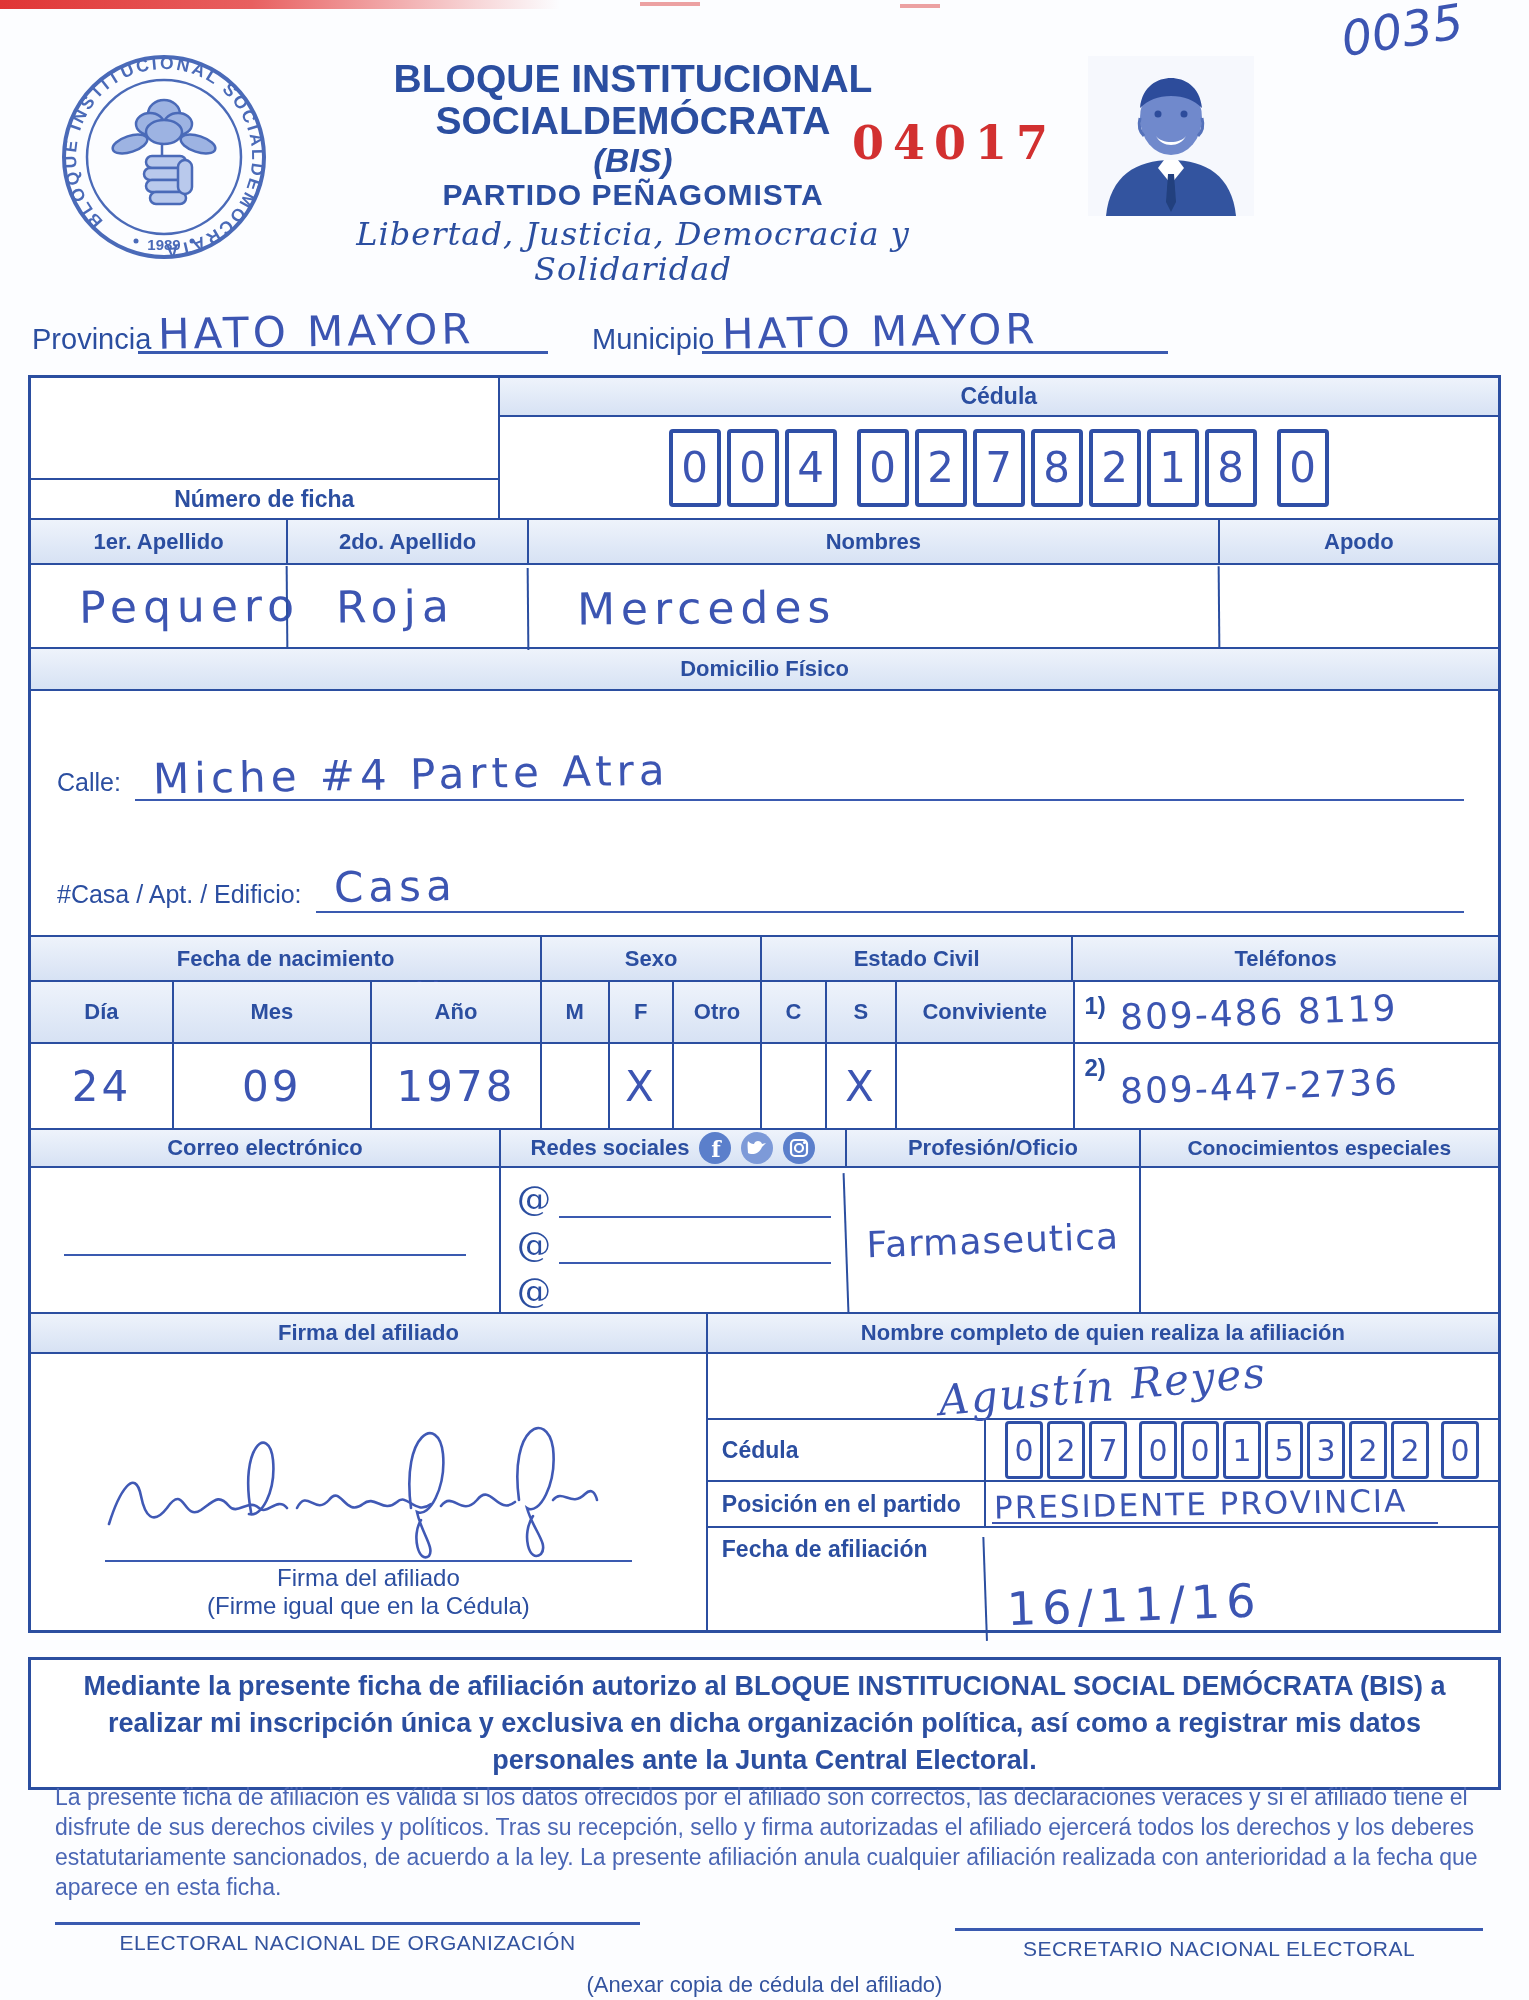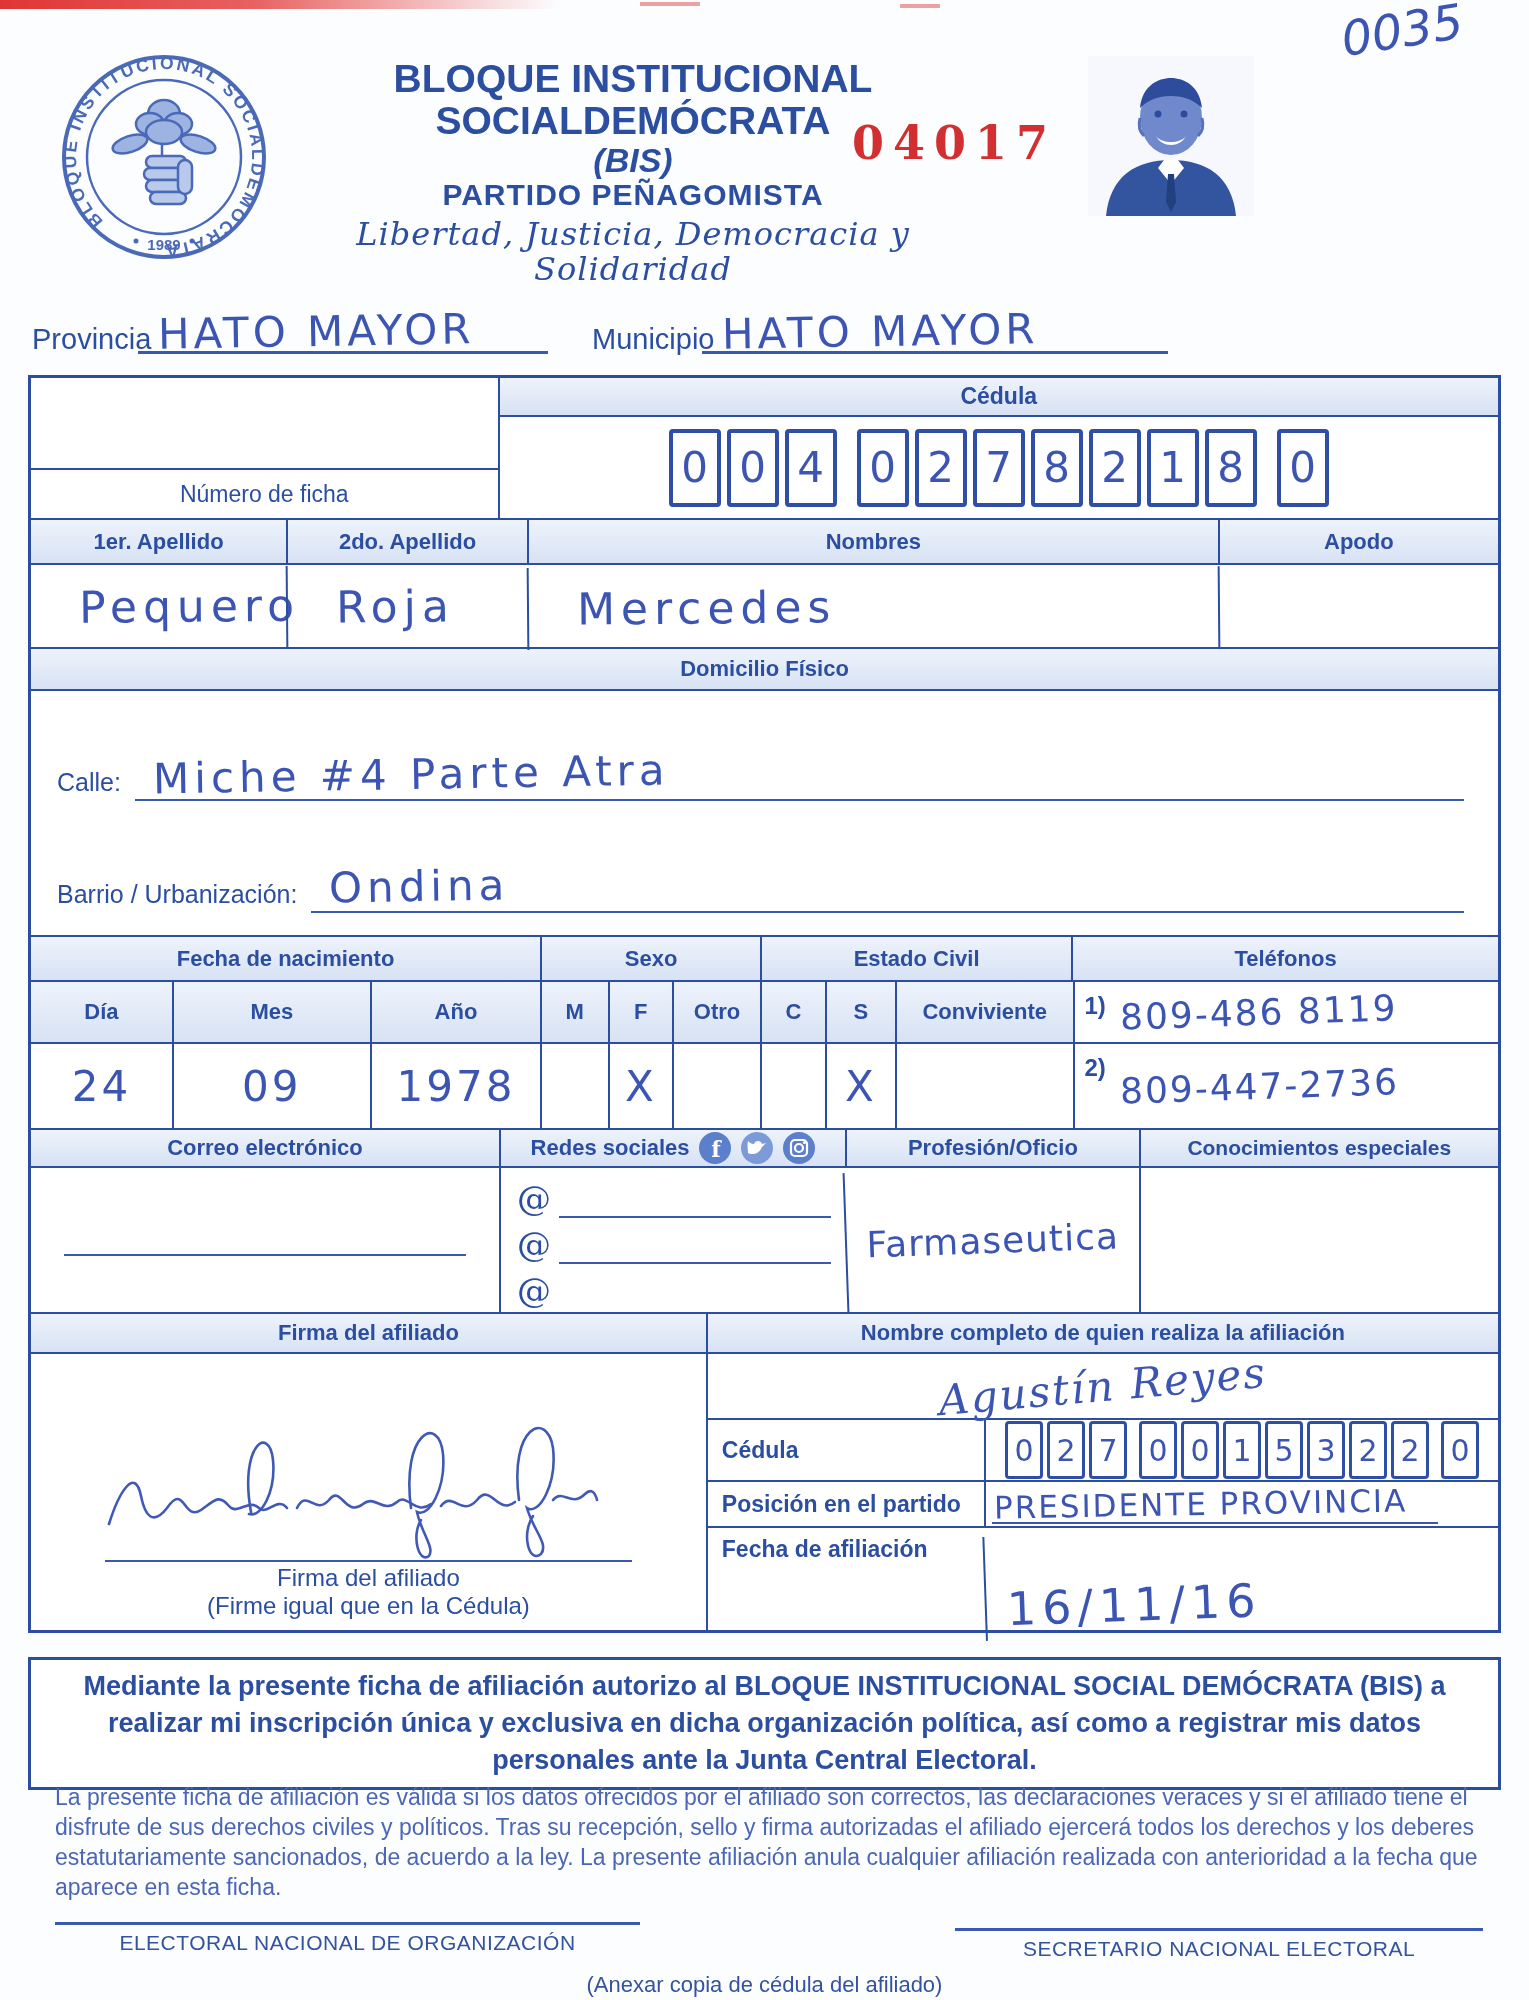--- a/index.html
+++ b/index.html
@@ -46,22 +46,22 @@
   .frow>*{border-left:2px solid var(--fb);position:relative;}
   .frow>*:first-child{border-left:none;}
   .hcell{background:linear-gradient(180deg,var(--fill1),var(--fill2));
          font-weight:bold;font-size:22px;display:flex;align-items:center;justify-content:center;text-align:center;}
   .vcell{display:flex;align-items:center;justify-content:center;}
 
   
   .rowA{grid-template-columns:31.8% 68.2%;height:140px;}
   .ficha-cell{display:flex;flex-direction:column;}
   .ficha-spacer{flex:1;}
-  .ficha-label{border-top:2px solid var(--fb);height:50px;display:flex;align-items:center;justify-content:center;
-               font-weight:normal;font-size:23px;}
+  .ficha-label{border-top:2px solid var(--fb);height:40px;display:flex;align-items:center;justify-content:center;
+               font-weight:bold;font-size:23px;}
   .ced-cell{display:flex;flex-direction:column;}
   .ced-hdr{height:37px;background:linear-gradient(180deg,var(--fill1),var(--fill2));
            display:flex;align-items:center;justify-content:center;font-weight:bold;font-size:23px;}
   .ced-boxes{flex:1;display:flex;align-items:center;justify-content:center;gap:20px;border-top:2px solid var(--fb);}
   .grp{display:flex;gap:6px;}
   .dbox{width:52px;height:78px;border:4px solid #2f4fa6;border-radius:4px;display:flex;align-items:center;
         justify-content:center;font-size:42px;background:#fff;}
   .dbox.sm{width:38px;height:58px;border-width:3px;font-size:30px;}
 
   
@@ -256,20 +256,26 @@
 
     <div class="hcell dom-hdr">Domicilio Físico</div>
     <div class="dom-body">
       <div class="dom-line">
         <span class="dom-lbl">Calle:</span>
         <span class="dom-uline">
           <span class="dom-val hand">Miche #4 Parte Atra</span>
         </span>
       </div>
       <div class="dom-line">
+        <span class="dom-lbl">#Casa / Apt. / Edificio:</span>
+        <span class="dom-uline">
+          <span class="dom-val hand">Casa</span>
+        </span>
+      </div>
+      <div class="dom-line">
         <span class="dom-lbl">Barrio / Urbanización:</span>
         <span class="dom-uline">
           <span class="dom-val hand">Ondina</span>
         </span>
       </div>
     </div>
 
     <div class="frow rowF">
       <div class="hcell">Fecha de nacimiento</div>
       <div class="hcell">Sexo</div>

